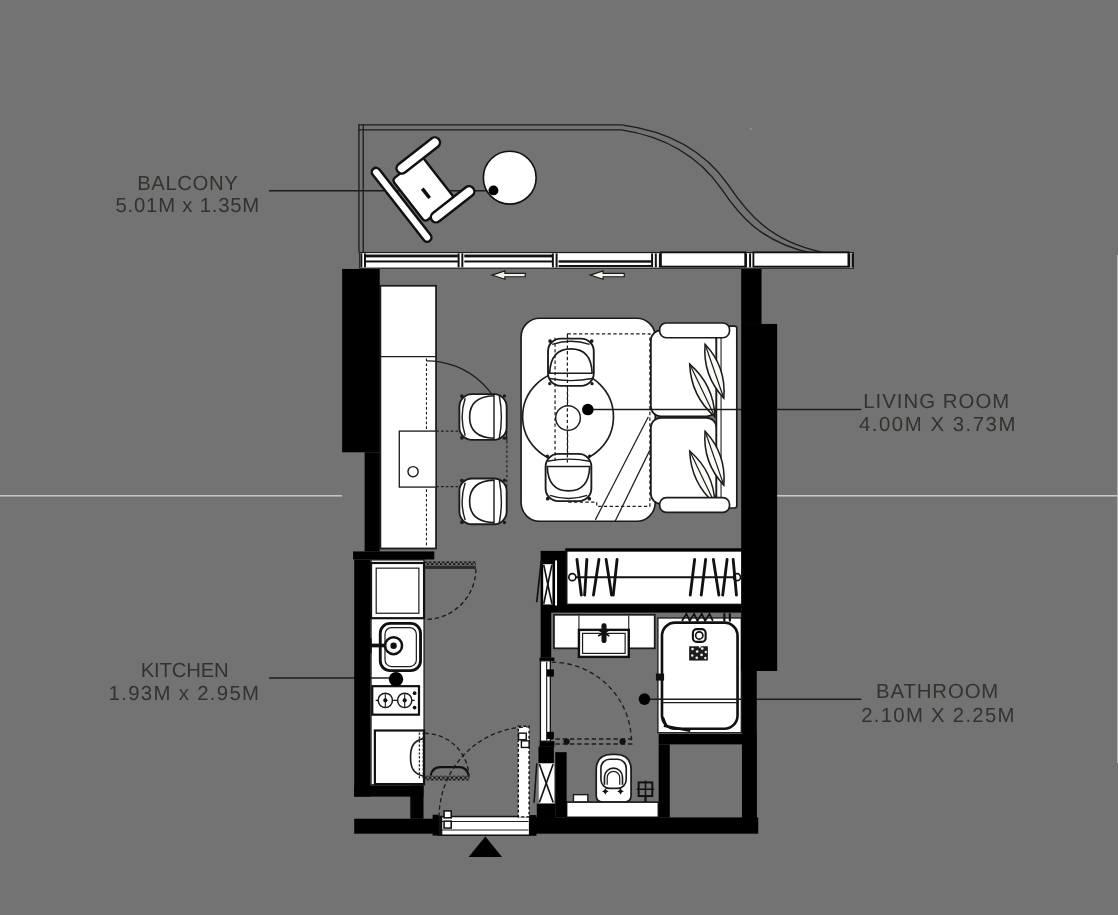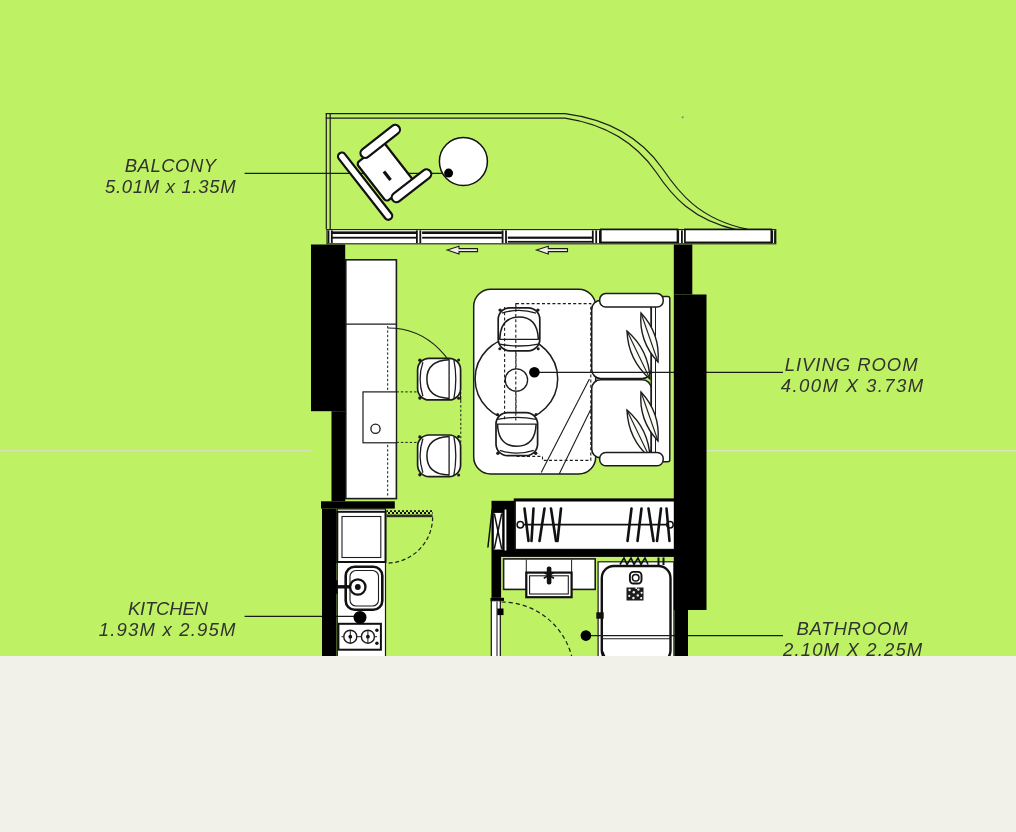--- a/index.html
+++ b/index.html
@@ -1,16 +1,16 @@
 <!DOCTYPE html>
 <html><head>
 <meta charset="utf-8">
 <style>
 html,body{margin:0;padding:0;background:#f1f1e9;}
-#wrap{position:relative;width:1016px;height:656px;background:#bef264;overflow:hidden;font-style:italic;}
+#wrap{position:relative;width:1016px;height:832px;background:#737373;overflow:hidden;}
 svg{position:absolute;left:0;top:0;}
 text{font-family:"Liberation Sans",sans-serif;fill:#32322e;}
 </style>
 </head>
 <body>
 <div id="wrap">
 <svg width="1016" height="832" viewBox="0 0 1016 832">
 <defs>
 <pattern id="chk" width="4" height="4" patternUnits="userSpaceOnUse">
 <rect width="2" height="2" fill="#161616"></rect>

